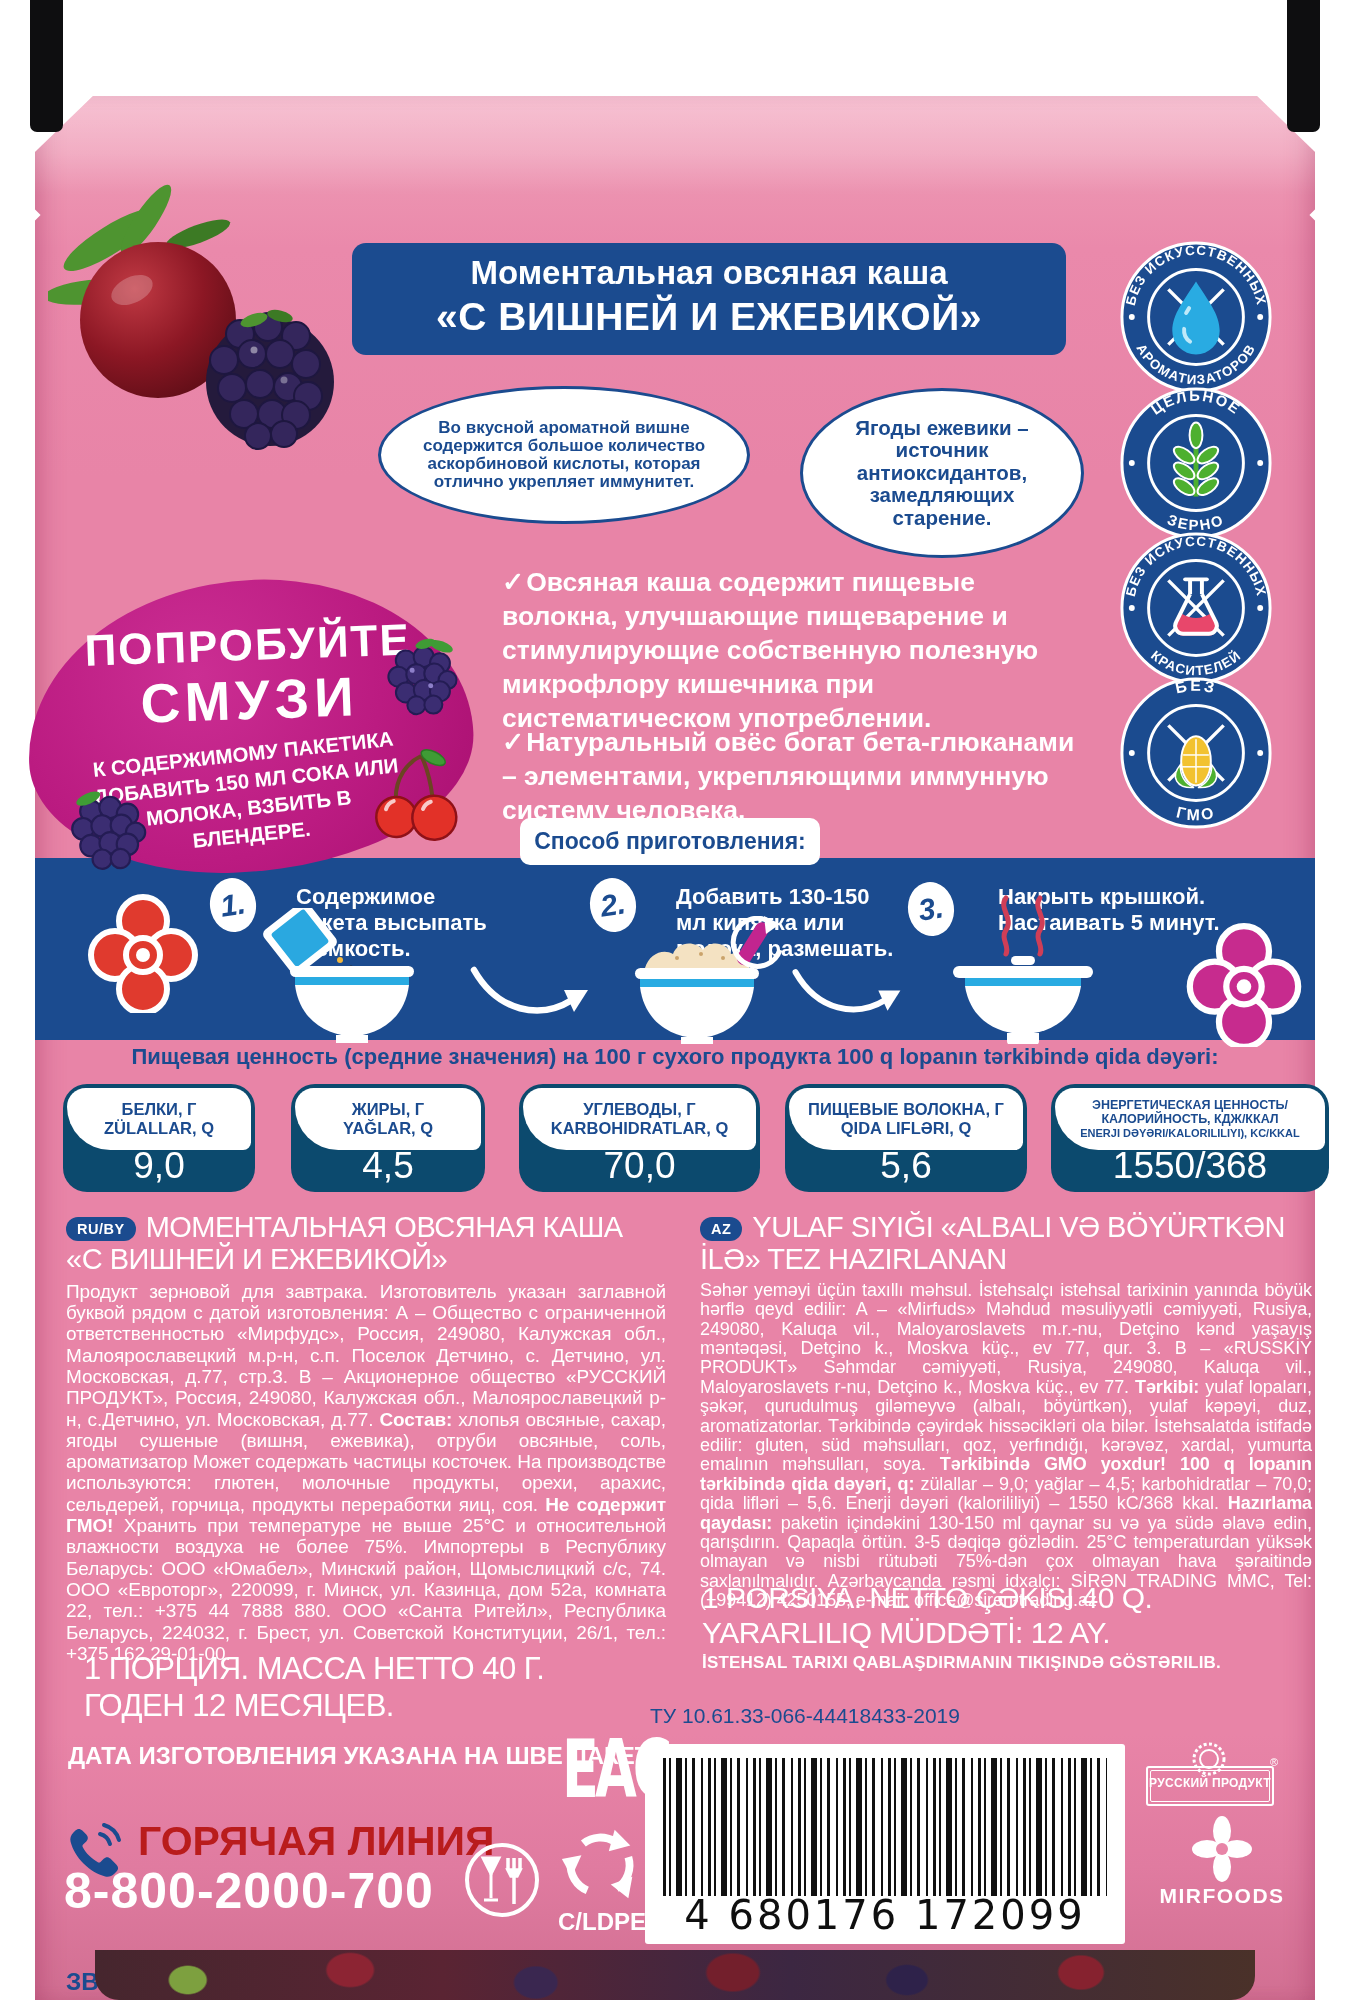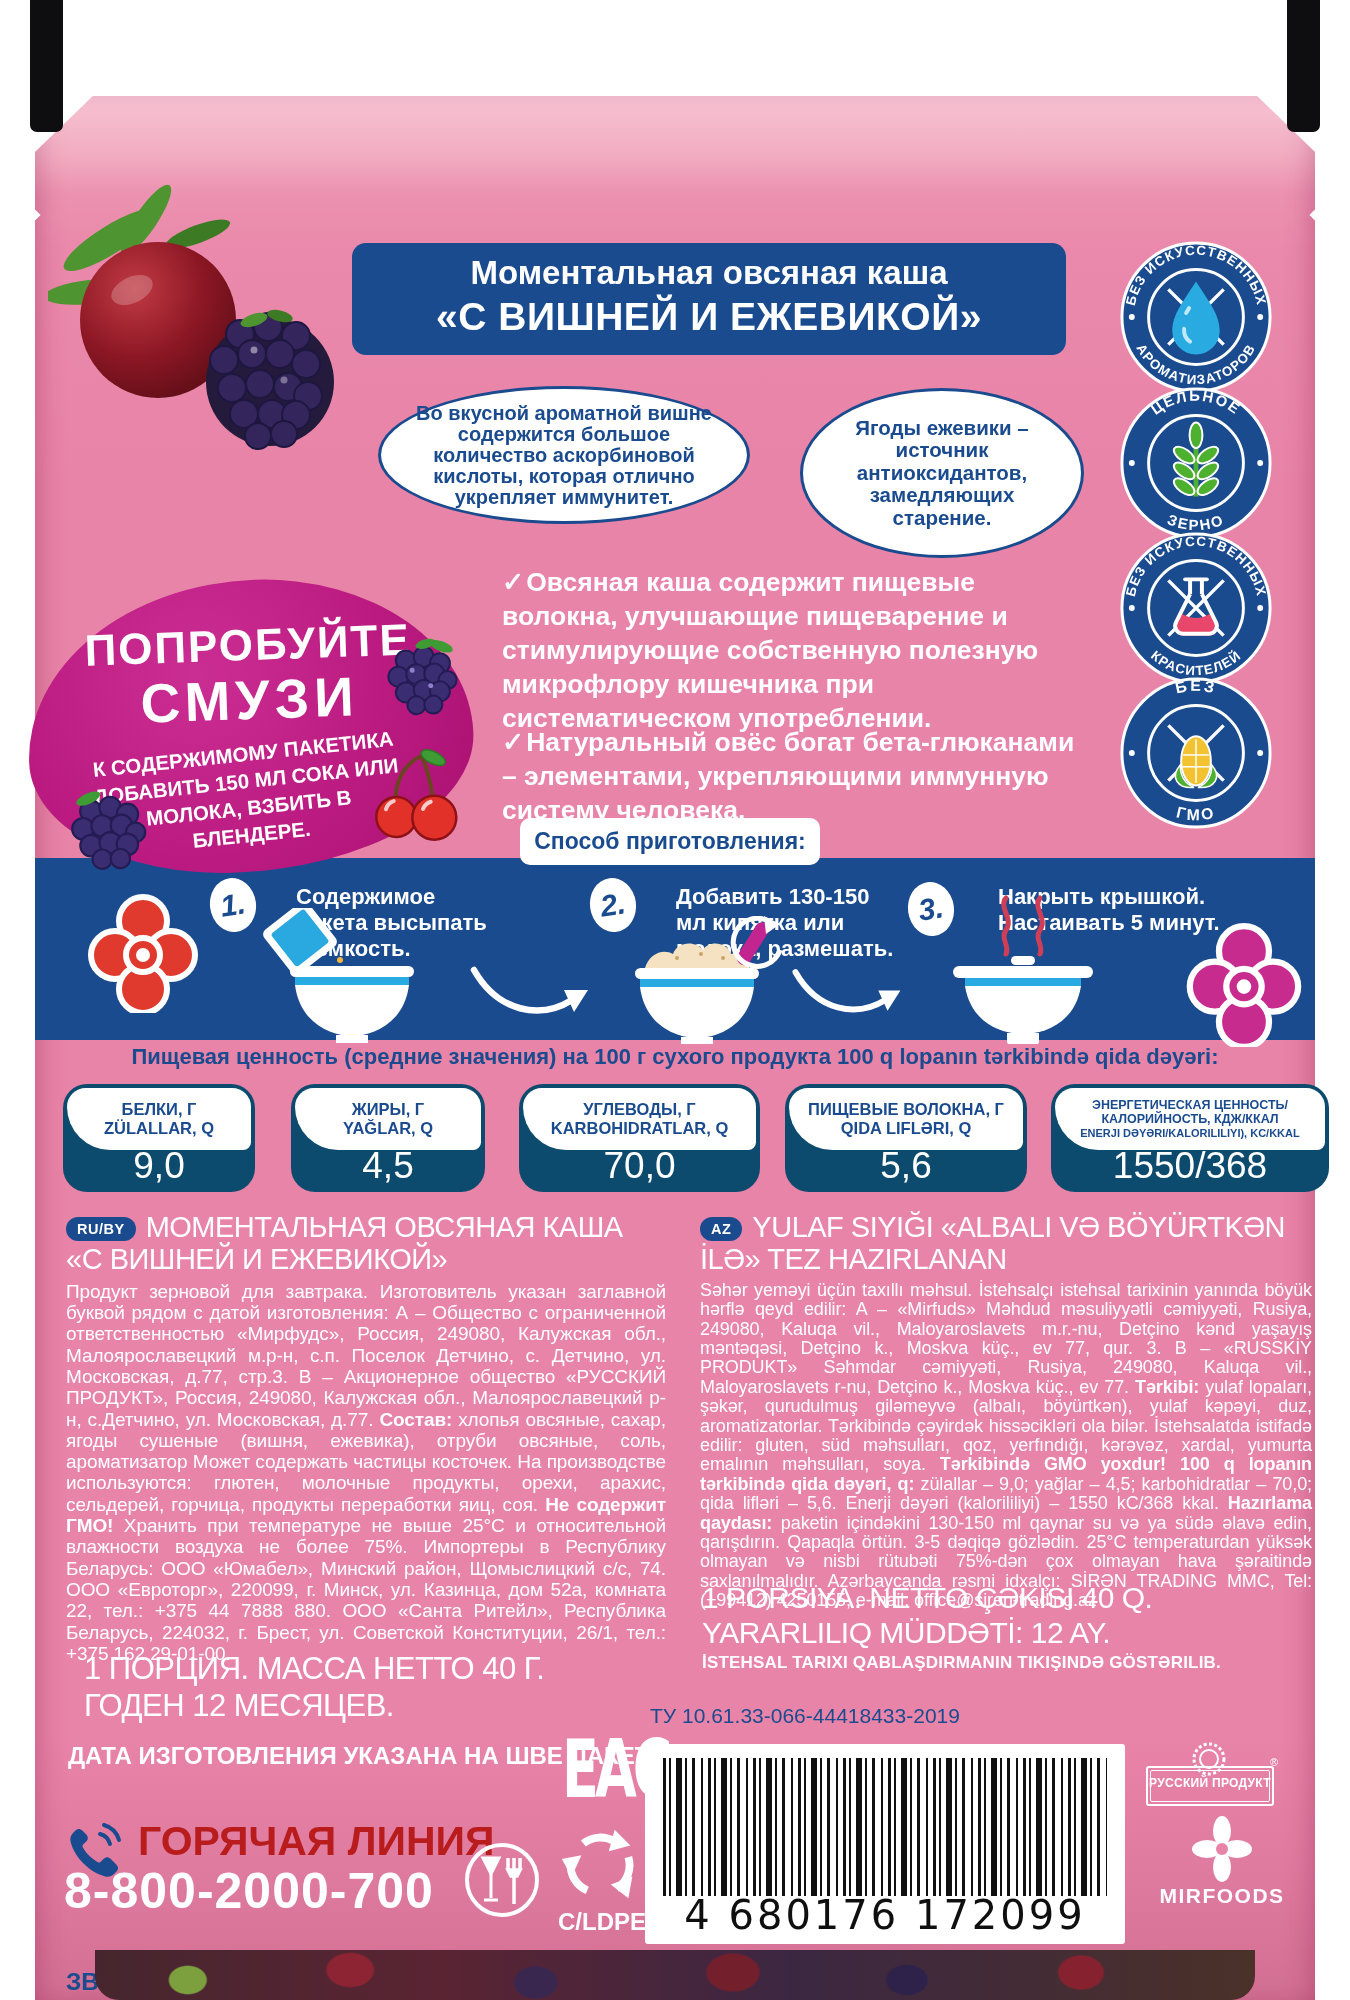--- a/index.html
+++ b/index.html
@@ -20,21 +20,21 @@
   
   .title-block{position:absolute;left:352px;top:243px;width:714px;height:112px;background:#1b4b8f;
     border-radius:14px;color:#fff;text-align:center;padding-top:11px;box-sizing:border-box;z-index:2;}
   .title-l1{font-size:33px;font-weight:bold;}
   .title-l2{font-size:39px;font-weight:bold;letter-spacing:.5px;margin-top:3px;}
 
   
   .bubble{position:absolute;background:#fff;border:3.5px solid #1b4b8f;border-radius:50%;
     display:flex;align-items:center;justify-content:center;text-align:center;color:#1b4b8f;
     font-weight:bold;box-sizing:border-box;z-index:2;}
-  .bubble.bl{left:378px;top:386px;width:372px;height:138px;font-size:20px;line-height:1.05;padding:6px 28px;}
+  .bubble.bl{left:378px;top:386px;width:372px;height:138px;font-size:17px;line-height:1.05;padding:6px 28px;}
   .bubble.br{left:800px;top:388px;width:284px;height:170px;font-size:20.5px;line-height:1.1;padding:6px 18px;}
 
   
   .benefit{position:absolute;left:502px;width:580px;color:#fff;font-weight:bold;font-size:26.5px;line-height:1.28;z-index:2;}
   .benefit .chk{margin-right:2px;}
 
   
   .smoothie{position:absolute;left:28px;top:580px;width:445px;height:292px;z-index:3;
     background:radial-gradient(circle at 38% 32%, #cb2e93 0%, #bb1b81 55%, #a80f70 100%);
     border-radius:52% 48% 55% 45% / 60% 55% 45% 40%;transform:rotate(-2deg);color:#fff;}

